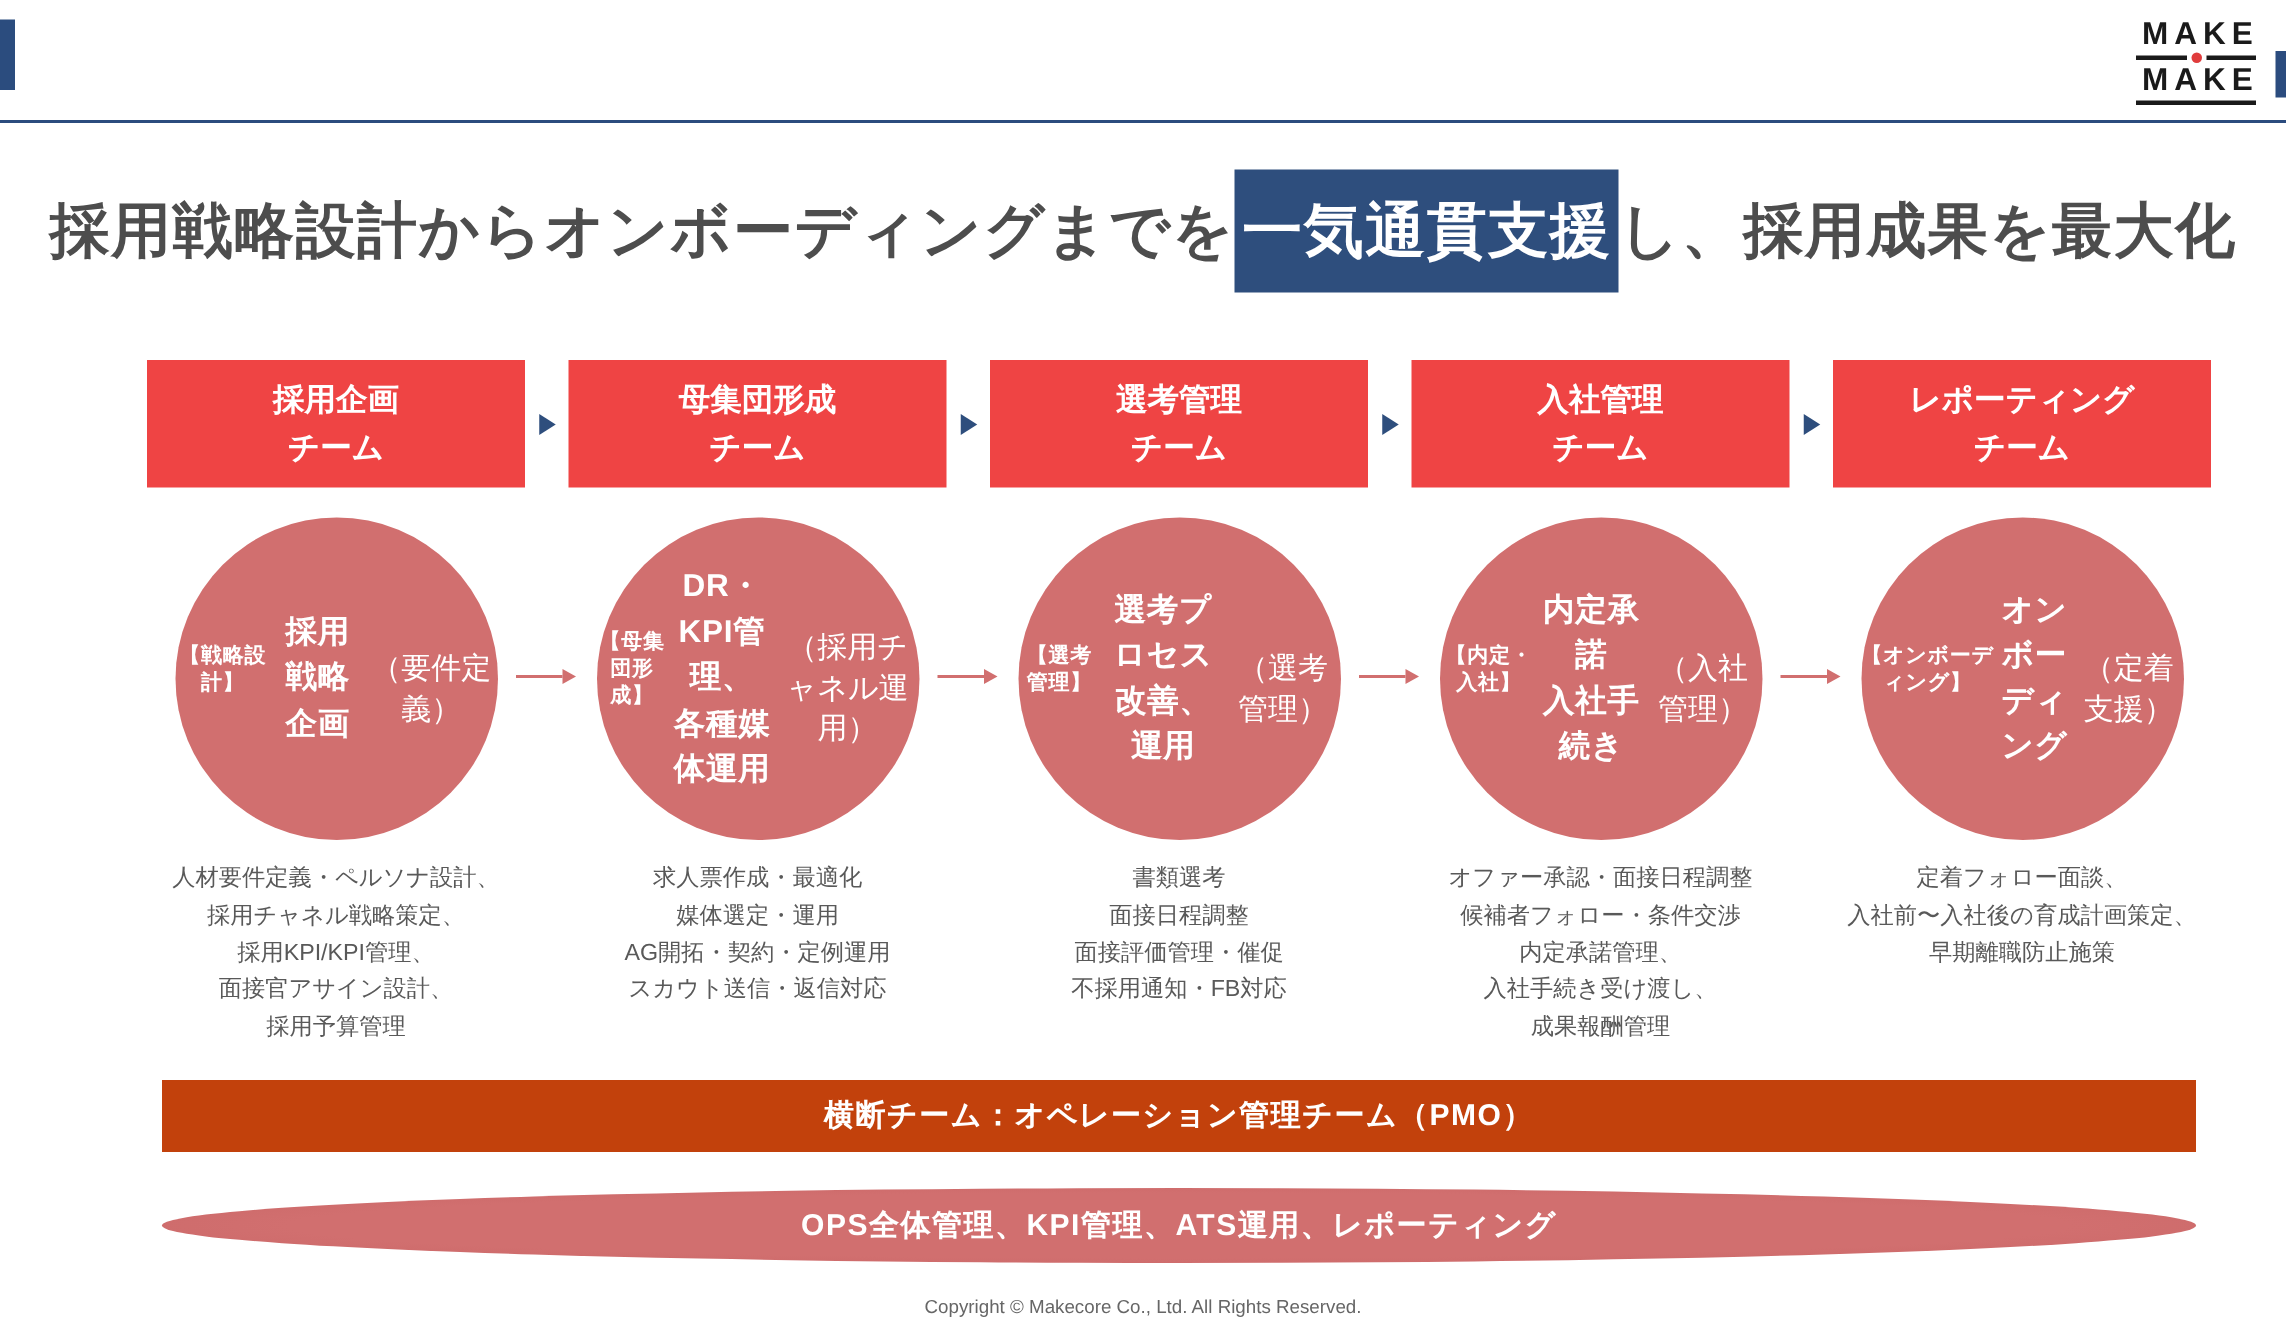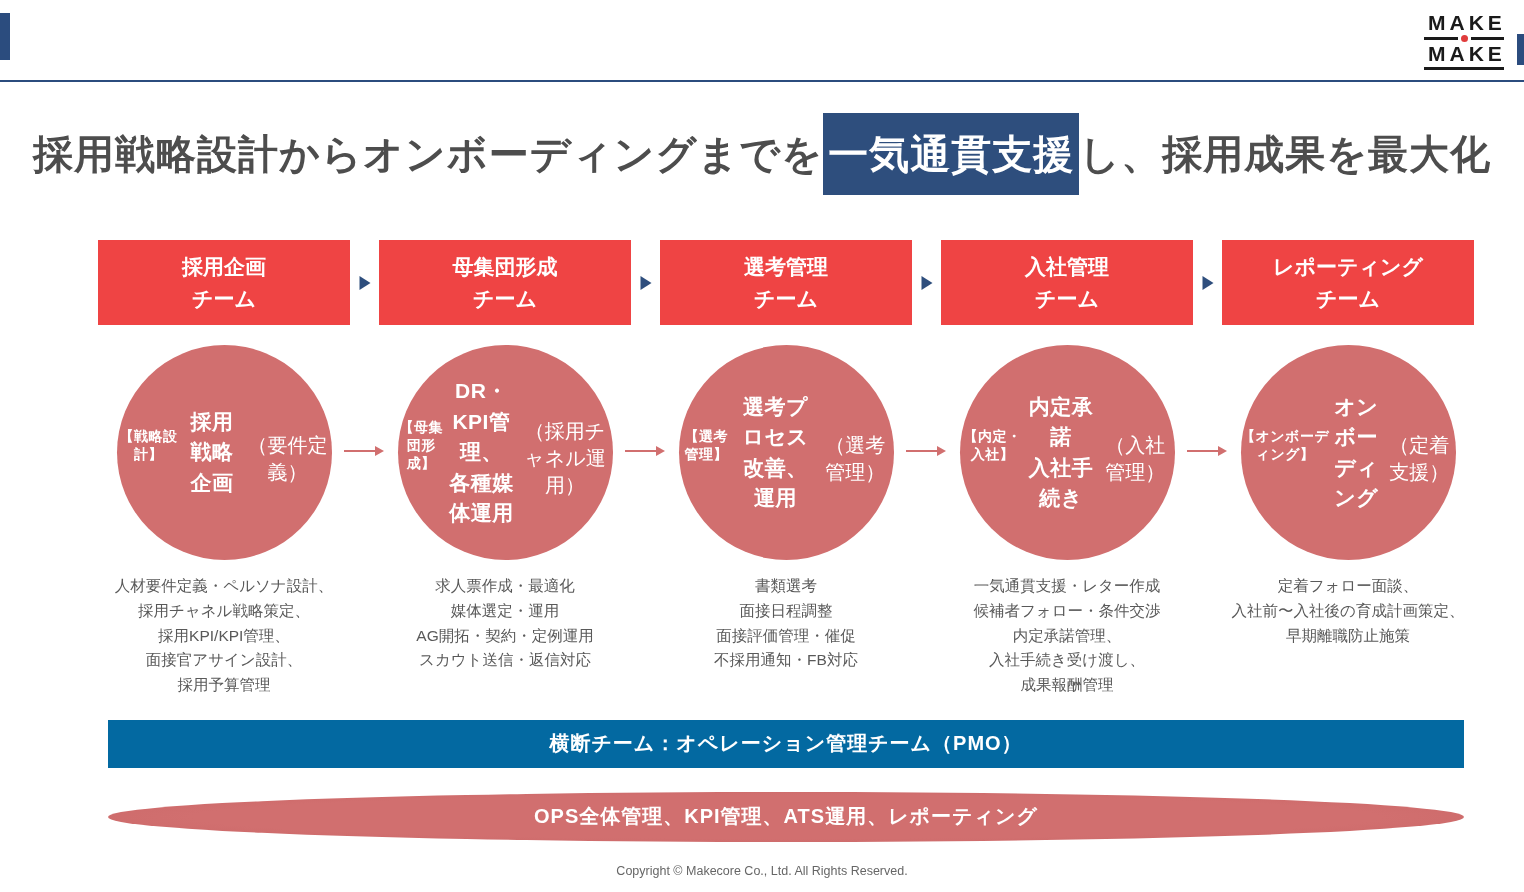--- a/index.html
+++ b/index.html
@@ -37,21 +37,21 @@
   .circle .sub { font-size: 20px; margin-top: 12px; }
   .details { margin-top: 14px; width: max-content; font-size: 15.5px; color: #595959; line-height: 1.6; text-align: center; white-space: nowrap; }
 
   .gapcell { width: 49px; flex: none; position: relative; height: 440px; }
   .tri { position: absolute; top: 36px; left: 50%; transform: translateX(-50%); width: 0; height: 0; border-left: 11px solid #2E4E7D; border-top: 7px solid transparent; border-bottom: 7px solid transparent; }
   .arr { position: absolute; top: 206px; left: 4px; display: flex; align-items: center; }
   .arr .shaft { width: 31px; height: 2px; background: #D16F6F; }
   .arr .head { width: 0; height: 0; border-left: 9px solid #D16F6F; border-top: 5px solid transparent; border-bottom: 5px solid transparent; }
 
   
-  .pmo-bar { margin: 22px 0 0 108px; width: 1356px; height: 48px; background: #0369a1; color: #fff; font-size: 20px; font-weight: bold; letter-spacing: 1px; display: flex; align-items: center; justify-content: center; }
+  .pmo-bar { margin: 22px 0 0 108px; width: 1356px; height: 48px; background: #c2410c; color: #fff; font-size: 20px; font-weight: bold; letter-spacing: 1px; display: flex; align-items: center; justify-content: center; }
   .ops-ellipse { margin: 24px 0 0 108px; width: 1356px; height: 50px; border-radius: 50% / 50%; background: radial-gradient(ellipse at center, #D16F6F 62%, #C76464 100%); color: #fff; font-size: 20px; font-weight: bold; letter-spacing: 1px; display: flex; align-items: center; justify-content: center; }
   .footer { margin-top: 22px; text-align: center; font-size: 12.5px; color: #666666; }
 </style>
 </head>
 <body>
 
 <div class="hdr">
   <div class="accent-left"></div>
   <div class="logo">
     <div class="logo-word">MAKE</div>
@@ -168,21 +168,21 @@
     </div>
     <div class="circle">
       <div class="tag">【内定・入社】</div>
       <div class="main">
         <div>内定承諾</div>
         <div>入社手続き</div>
       </div>
       <div class="sub">（入社管理）</div>
     </div>
     <div class="details">
-      <div>一気通貫支援・レター作成</div>
+      <div>オファー承認・面接日程調整</div>
       <div>候補者フォロー・条件交渉</div>
       <div>内定承諾管理、</div>
       <div>入社手続き受け渡し、</div>
       <div>成果報酬管理</div>
     </div>
   </div>
 
   <div class="gapcell">
     <div class="tri"></div>
     <div class="arr">

